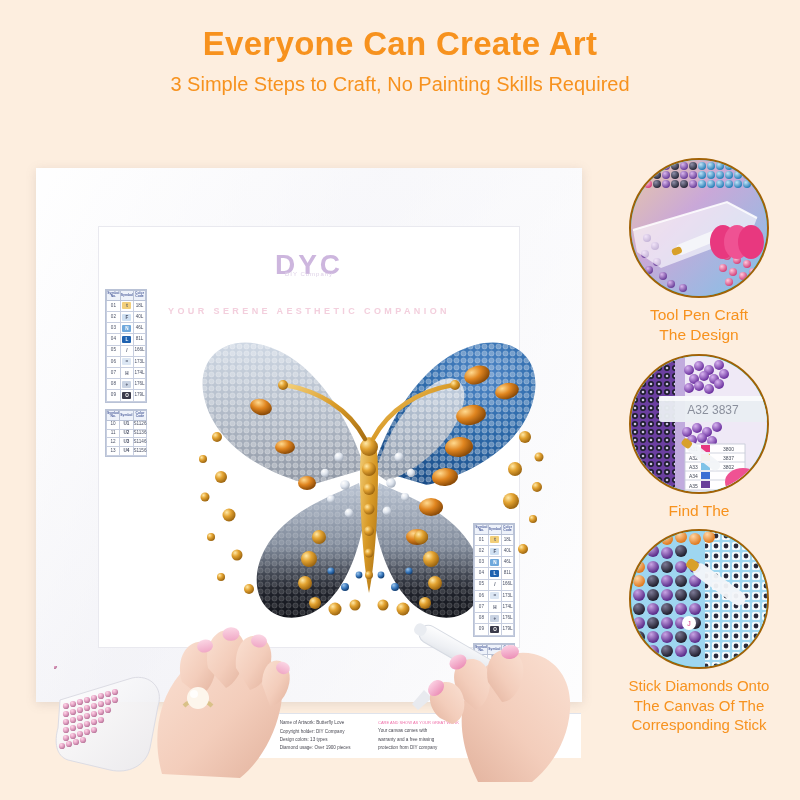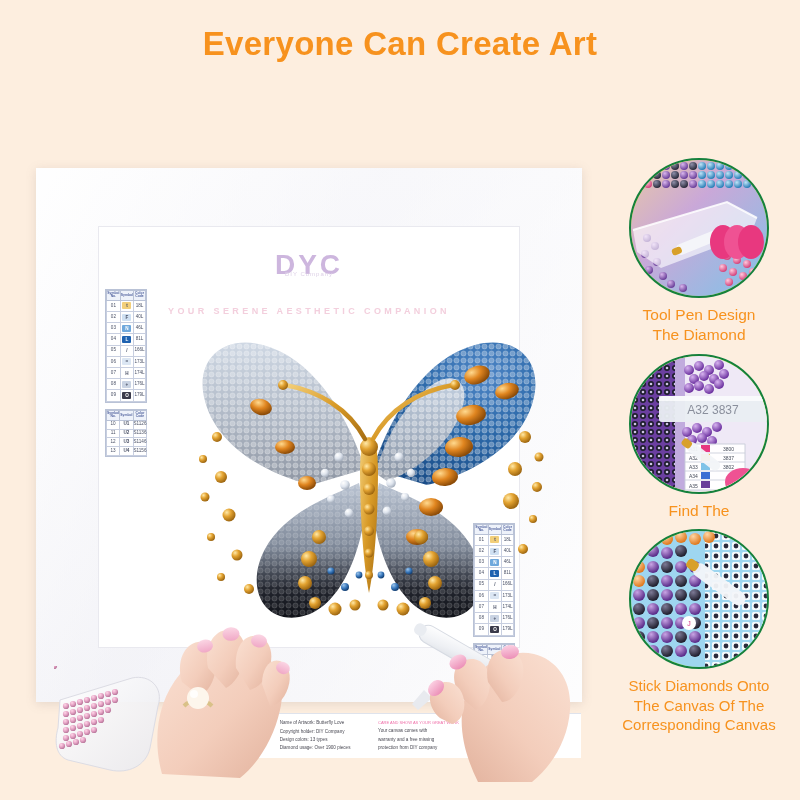--- a/index.html
+++ b/index.html
@@ -96,34 +96,35 @@
   .hand{position:absolute;pointer-events:none;}
 
   
   .bag{position:absolute;left:18px;top:498px;width:118px;height:112px;}
 
   
   .steps{position:absolute;left:598px;top:158px;width:202px;}
   .step{text-align:center;margin-bottom:9px;}
   .circle-wrap{
     width:136px;height:136px;margin:0 auto;border-radius:50%;
-    border:2px solid #15803d;overflow:hidden;position:relative;background:#84cc16;text-align:right;
+    border:2px solid #a16207;overflow:hidden;position:relative;background:#14b8a6;text-align:right;
   }
   .cap{
     margin-top:7px;font-size:15.5px;color:#f7921e;line-height:1.28;
   }
   .cap.small{font-size:15px;}
 </style>
 </head>
 <body>
 
 <div id="stage">
 
   <div class="hdr">
     <div class="hdr-title">Everyone Can Create Art</div>
+    <div class="hdr-sub">3 Simple Steps to Craft, No Painting Skills Required</div>
   </div>
 
   <div class="scene">
 
     <div class="canvas-inner">
 
       <div class="brand">DYC</div>
       <div class="brand-sub">DIY Company</div>
       <div class="tagline">YOUR SERENE AESTHETIC COMPANION</div>
 
@@ -760,22 +761,22 @@
           </g>
 
           <g>
             <ellipse cx="92" cy="82" rx="13" ry="17" fill="#e8387f"></ellipse>
             <ellipse cx="106" cy="82" rx="13" ry="17" fill="#ef5293"></ellipse>
             <ellipse cx="120" cy="82" rx="13" ry="17" fill="#e8387f"></ellipse>
           </g>
         </svg>
       </div>
       <div class="cap">
-        <div>Tool Pen Design</div>
-        <div>The Diamond</div>
+        <div>Tool Pen Craft</div>
+        <div>The Design</div>
       </div>
     </div>
 
     <div class="step">
       <div class="circle-wrap">
         <svg viewBox="0 0 136 136" width="136" height="136">
           <defs>
             <pattern id="symGrid" width="8" height="8" patternUnits="userSpaceOnUse">
               <rect width="8" height="8" fill="#6b3fa0"></rect>
               <circle cx="4" cy="4" r="3" fill="#1d1d2b"></circle>
@@ -958,17 +959,17 @@
 
           <g transform="rotate(36 84 54)">
             <rect x="56" y="44" width="62" height="14" rx="7" fill="#f3f5f9" opacity=".95"></rect>
             <rect x="48" y="46" width="12" height="10" rx="4" fill="#d8a02a"></rect>
           </g>
         </svg>
       </div>
       <div class="cap cap small">
         <div>Stick Diamonds Onto</div>
         <div>The Canvas Of The</div>
-        <div>Corresponding Canvas</div>
+        <div>Corresponding Stick</div>
       </div>
     </div>
   </div>
 </div>
 
 </body></html>

